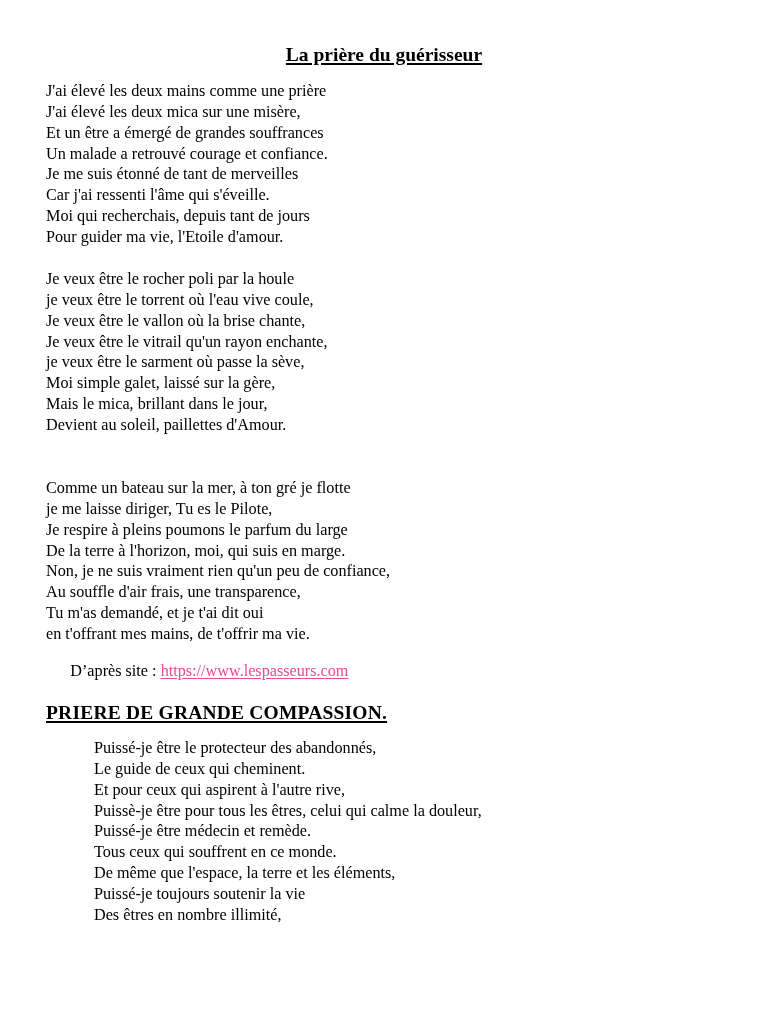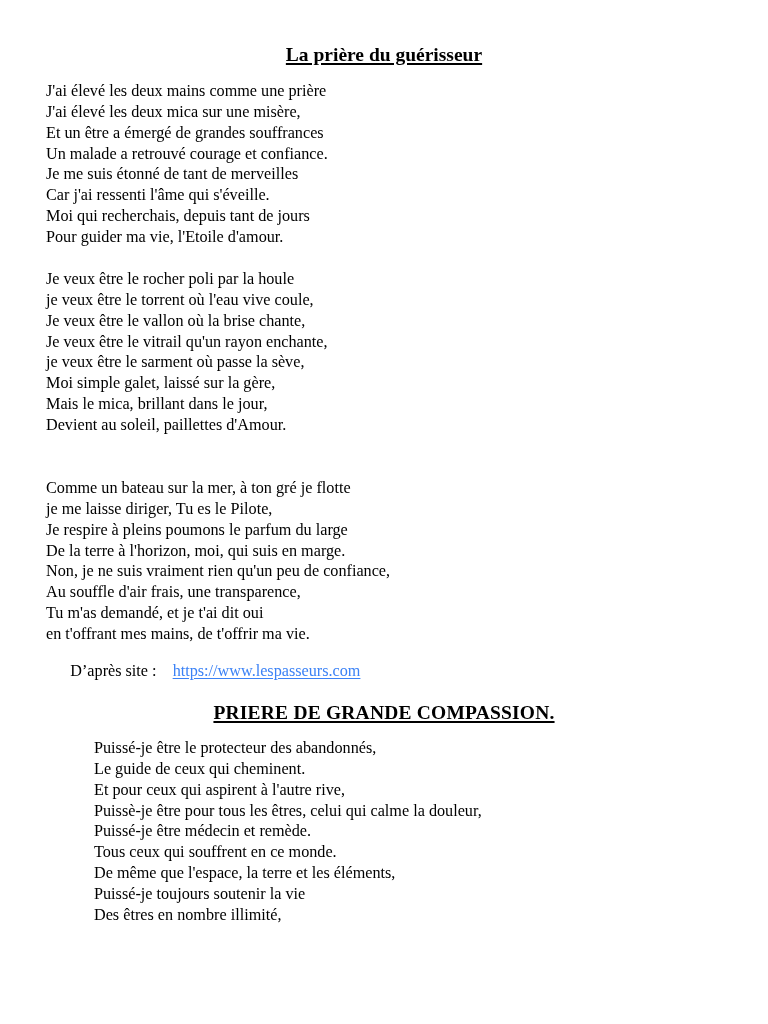--- a/index.html
+++ b/index.html
@@ -35,21 +35,21 @@
     left: 0;
     top: 44px;
     width: 676px;
     text-align: center;
   }
   .title-2-wrap {
     position: absolute;
     left: 0;
     top: 702px;
     width: 676px;
-    text-align: center;
+    text-align: left;
   }
   .title-text {
     display: inline-block;
     font-size: 19.5px;
     font-weight: bold;
     text-decoration: underline;
     text-underline-offset: 2px;
     text-decoration-thickness: 1.6px;
     line-height: 1.1;
   }
@@ -72,24 +72,23 @@
   }
   .attribution {
     position: absolute;
     left: 0;
     width: 676px;
   }
   .attribution .label {
     font-size: 16.2px;
   }
   .attribution a.link {
-    color: #3b82f6;
+    color: #ec4899;
     text-decoration: underline;
     text-underline-offset: 1.5px;
-    margin-left: 12px;
   }
   
   #stanza-1 { top: 81px; }
   #stanza-2 { top: 269px; }
   #stanza-3 { top: 478px; }
   #attribution-line { top: 640px; }
   #stanza-4 { top: 738px; margin-left: 48px; }
 </style>
 </head>
 <body>

